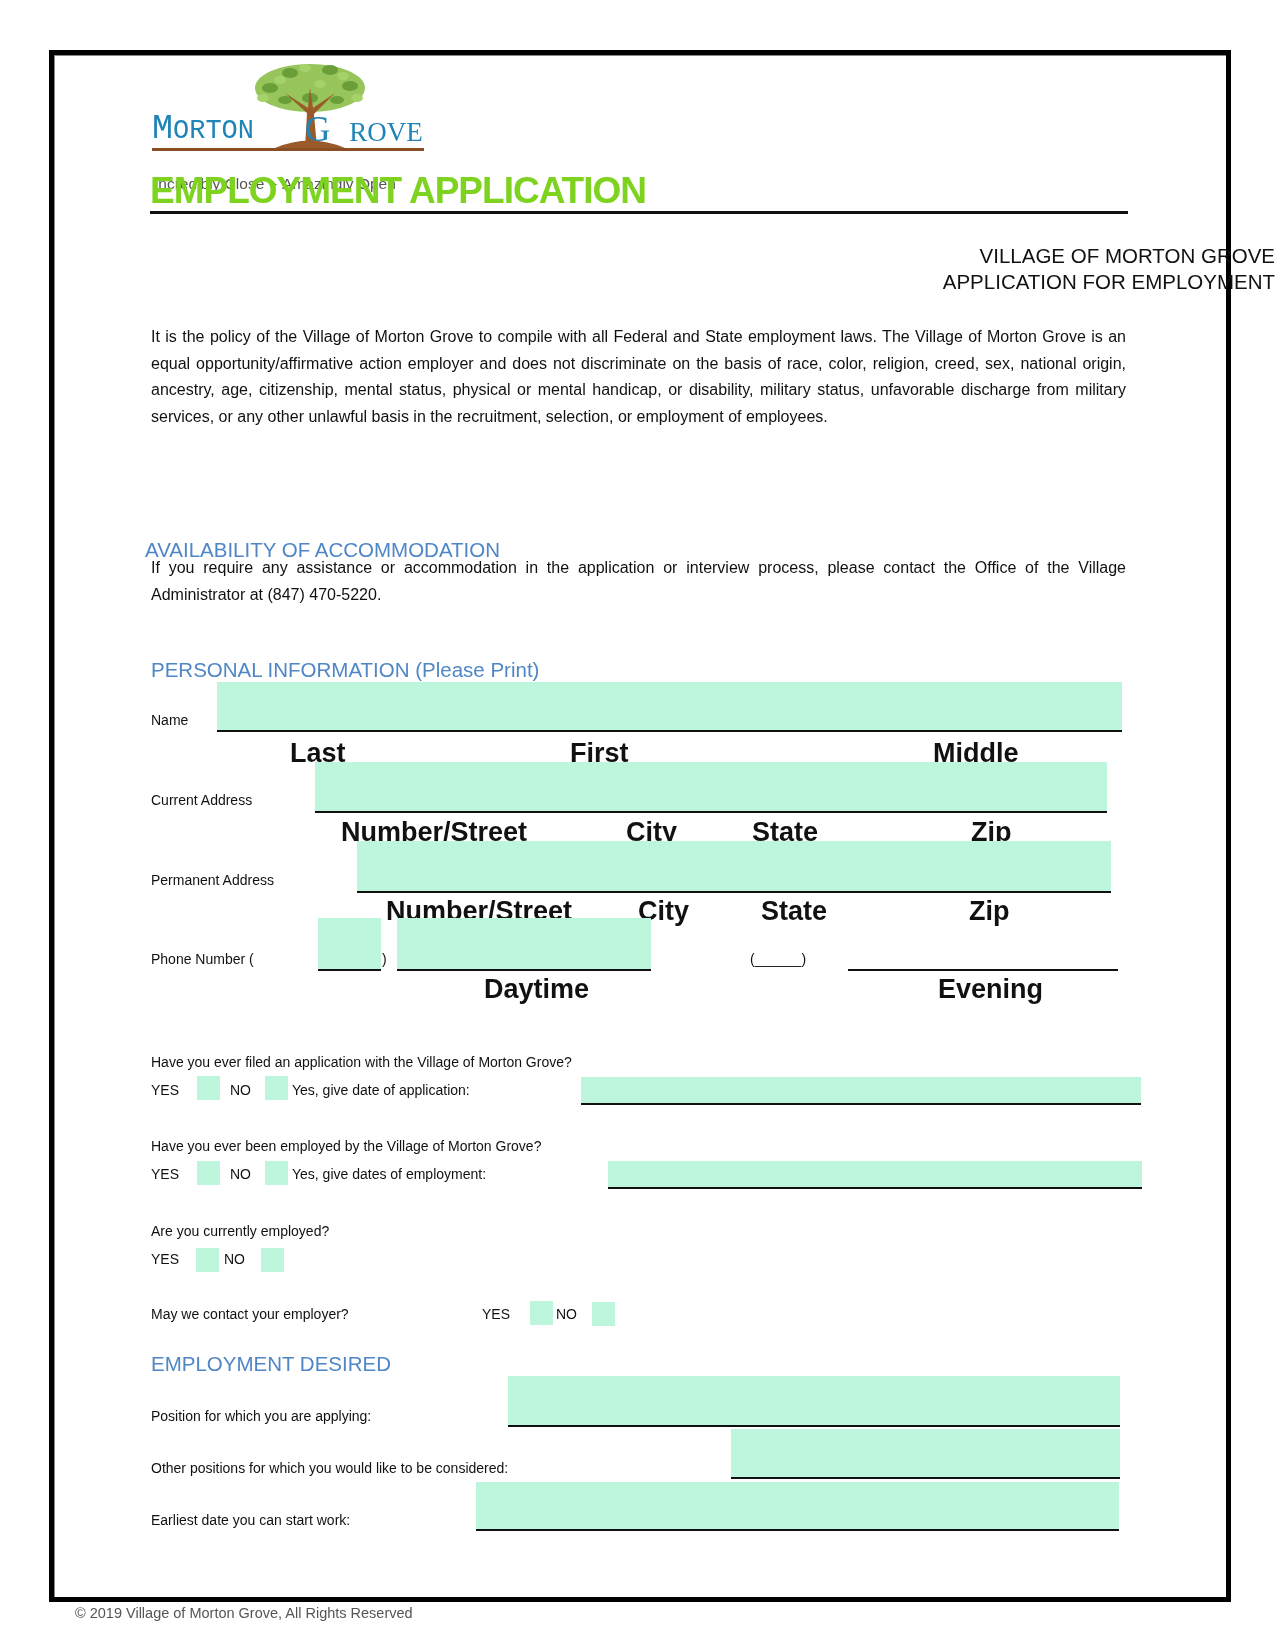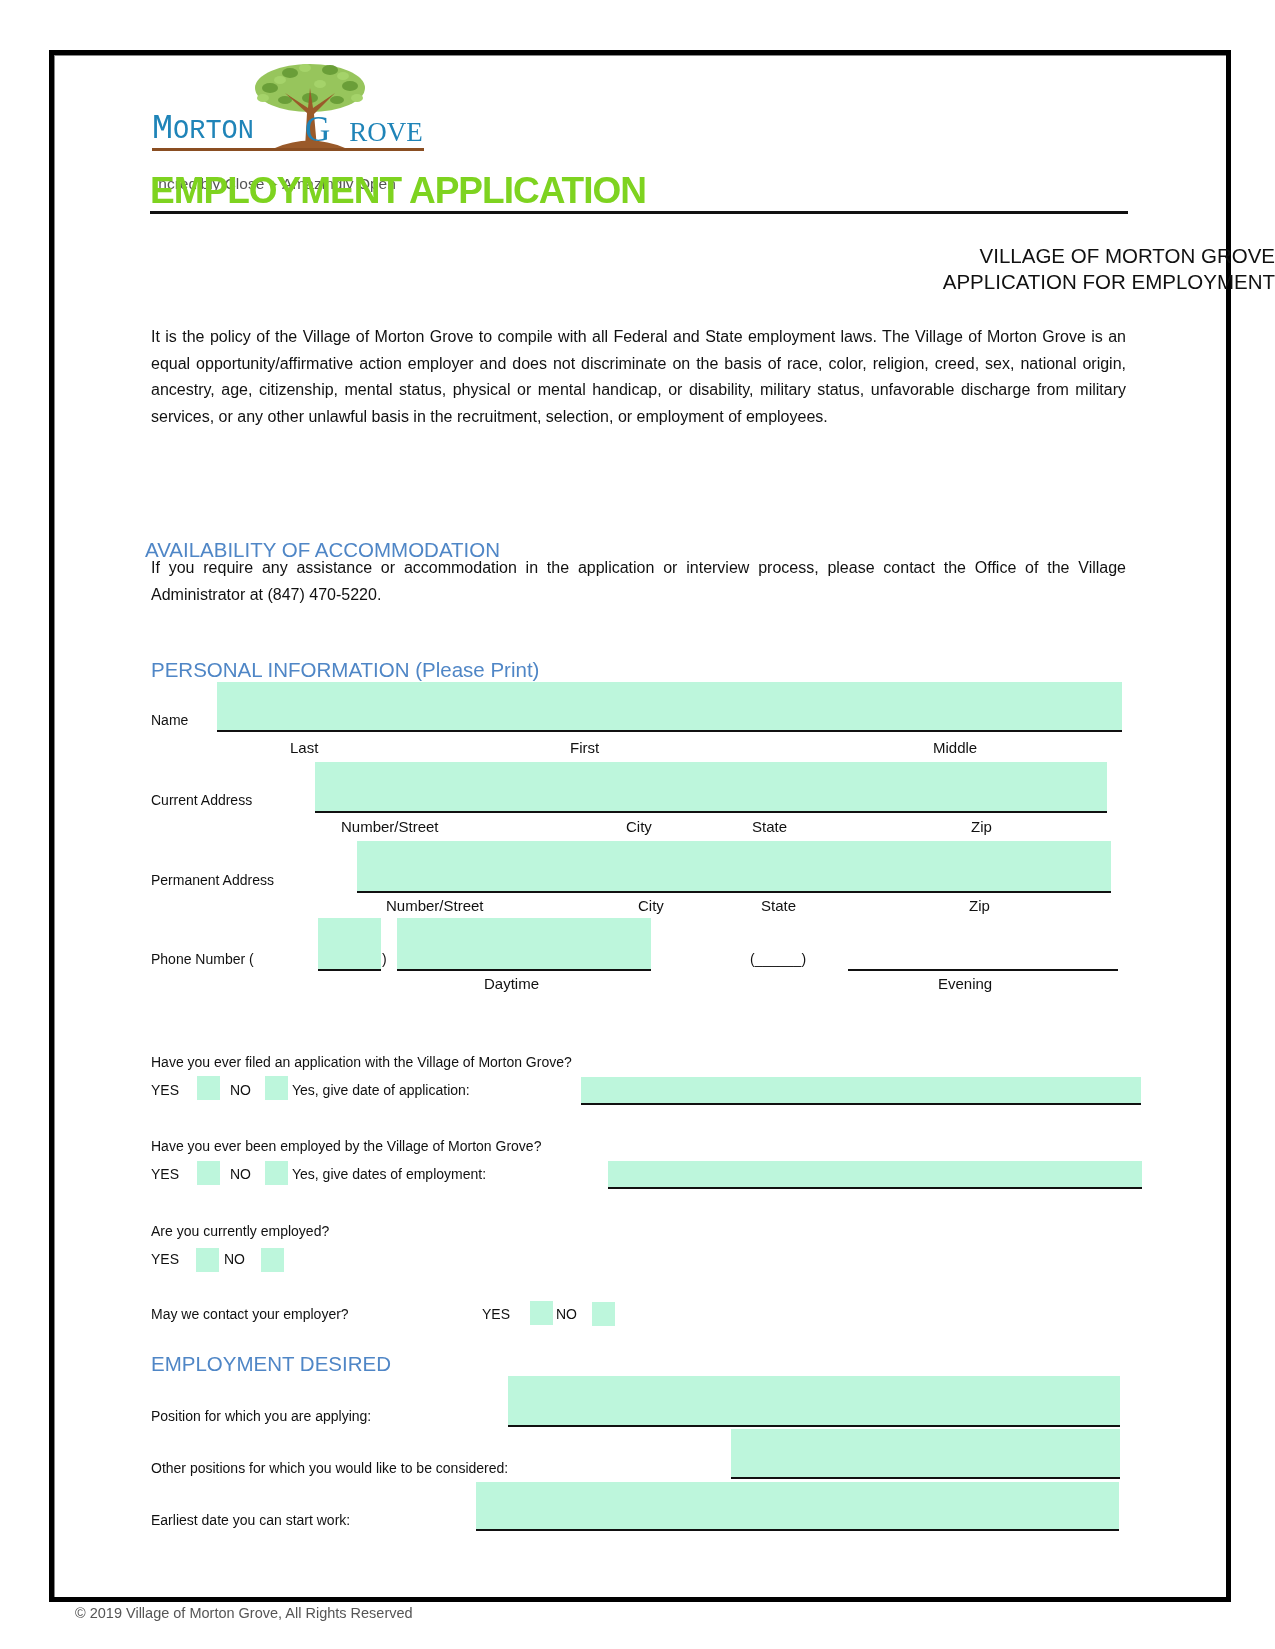--- a/index.html
+++ b/index.html
@@ -5,21 +5,21 @@
   html, body { margin:0; padding:0; background:#ffffff; }
   body { width:1275px; height:1649px; position:relative; overflow:hidden;
          font-family:"Liberation Sans", sans-serif; color:#111; }
   .abs { position:absolute; }
   .page-border { position:absolute; left:49px; top:50px; width:1172px; height:1542px;
                  border:5px solid #000; box-shadow: inset 1px 1px 0 #888; }
   .txt { position:absolute; font-size:14px; white-space:nowrap; line-height:1; }
   .hdr { position:absolute; font-size:20.5px; color:#4f86c6; white-space:nowrap; line-height:1; }
   .field { position:absolute; background:#bdf6dc; }
   .uline { position:absolute; height:2px; background:#111; }
-  .sub { position:absolute; font-size:15px; white-space:nowrap; line-height:1; }
+  .sub { position:absolute; font-size:27px; white-space:nowrap; line-height:1;font-weight:bold; }
   .center-head { position:absolute; left:0; width:1275px; text-align:right; font-size:20.5px; line-height:1; }
   .para { position:absolute; left:151px; width:975px; font-size:16px; line-height:26.5px; text-align:justify; }
   .logo-title { position:absolute; left:150px; top:172px; font-family:"Liberation Sans", sans-serif;
                 font-weight:bold; font-size:37px; color:#7ed320; letter-spacing:-1px; line-height:1; }
   .logo-word { position:absolute; font-family:"Liberation Serif", serif; font-size:35px; color:#1f84b8; line-height:1; letter-spacing:0px; }
   .tagline { position:absolute; left:154px; top:176px; font-family:Liberation Sans, sans-serif; font-size:15.5px; color:#555; line-height:1; }
   .footer { position:absolute; left:75px; top:1606px; font-size:14.5px; color:#555; line-height:1; }
   .box { position:absolute; background:#bdf6dc; width:23px; height:24px; }
 </style>
 </head>

